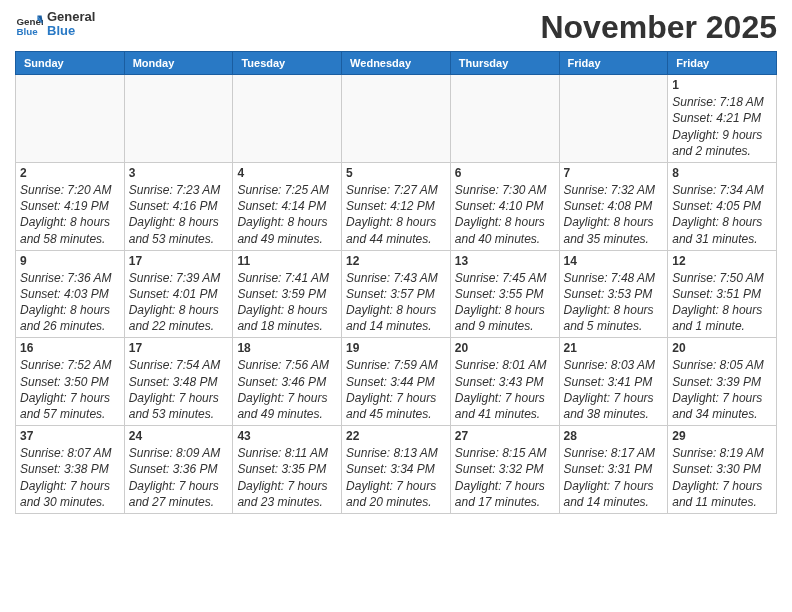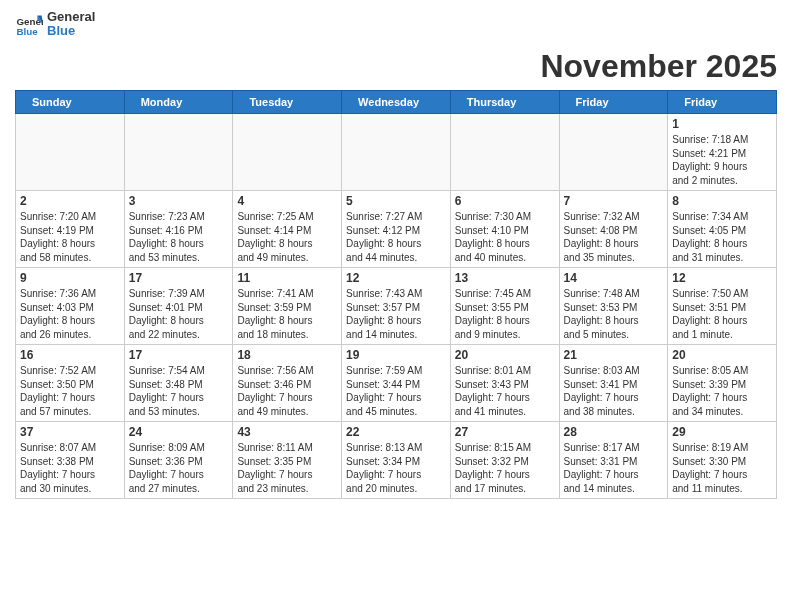--- a/index.html
+++ b/index.html
@@ -25,21 +25,20 @@
       display: flex;
       align-items: center;
       gap: 2px;
     }
     .logo-icon {
       width: 28px;
       height: 28px;
     }
     .title-area {
       text-align: center;
-      margin-top: 39px;
     }
     .month-title {
       font-size: 32px;
       font-weight: bold;
       color: #333;
       line-height: 1.1;
     }
     .location-title {
       font-size: 14px;
       color: #555;
@@ -49,21 +48,21 @@
       width: 100%;
       border-collapse: collapse;
       border: 1px solid #ccc;
       font-size: 10px;
     }
     .calendar thead tr th {
       background-color: #2979c5;
       color: #fff;
       font-size: 11px;
       font-weight: bold;
-      padding: 5px 16px;
+      padding: 5px 8px;
       border: 1px solid #1a5da0;
       text-align: left;
     }
     .calendar tbody tr td {
       border: 1px solid #ccc;
       vertical-align: top;
       padding: 3px 4px;
       width: calc(100% / 7);
       min-height: 70px;
       height: 70px;
@@ -73,23 +72,24 @@
       background: #f9f9f9;
     }
     .day-number {
       font-size: 12px;
       font-weight: bold;
       color: #333;
       display: block;
       margin-bottom: 2px;
     }
     .day-info {
-      font-size: 10px;
+      font-size: 12px;
       color: #333;
       line-height: 1.35;
+      font-style: italic;
     }
   </style>
 </head>
 <body>
 
 <div class="page">
   <div class="header-area">
     <div class="logo">
       <svg class="logo-icon" viewBox="0 0 40 40">
         <text x="2" y="22" font-size="14" font-weight="bold" fill="#333" font-family="Arial">General</text>

